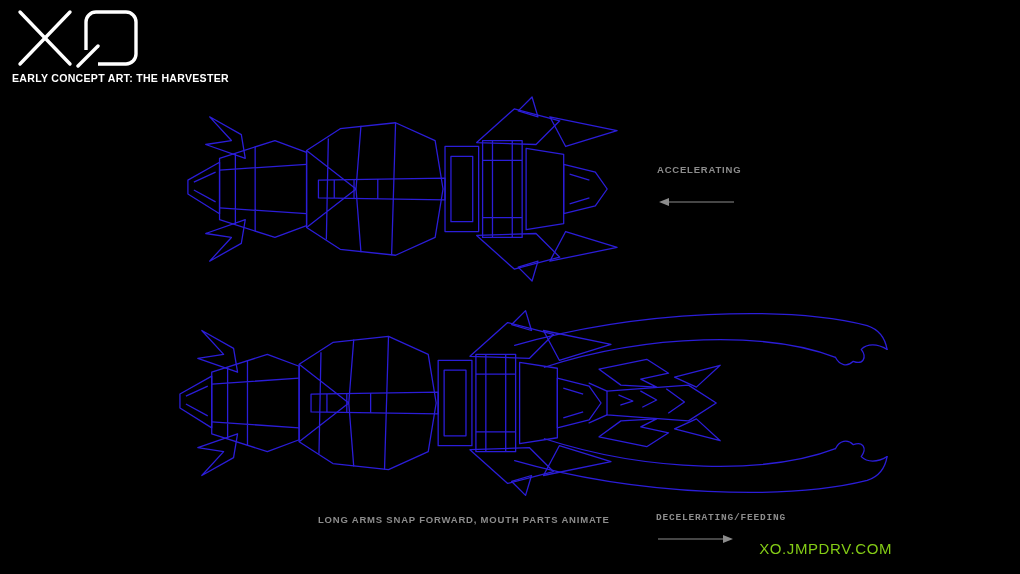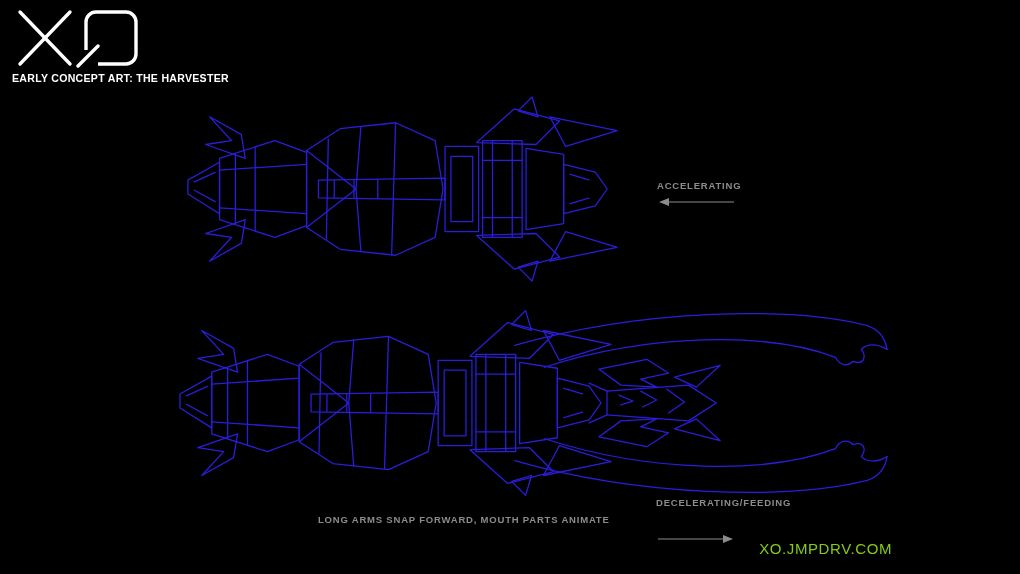--- a/index.html
+++ b/index.html
@@ -13,23 +13,23 @@
     font-size:11px;font-weight:700;letter-spacing:0.3px;
     transform:scaleX(0.96);transform-origin:left center;white-space:nowrap;
   }
   .fig{position:absolute;}
   .fig-top{left:180px;top:95px;}
   .fig-bottom{left:172px;top:303px;}
   .label{
     position:absolute;color:#8c8c8c;font-size:9.5px;font-weight:700;
     letter-spacing:0.8px;white-space:nowrap;
   }
-  .label-accel{left:657px;top:180px;}
+  .label-accel{left:657px;top:164px;}
   .label-caption{left:292px;top:514px;padding-left:26px;}
-  .label-decel{left:656px;top:497px;}
+  .label-decel{left:656px;top:512px;font-family:Liberation Mono, monospace;}
   .arrow{position:absolute;}
   .arrow-accel{left:657px;top:197px;}
   .arrow-decel{left:657px;top:534px;}
   .site{
     position:absolute;right:16px;top:540px;color:#84cc16;
     font-size:15px;letter-spacing:0.6px;white-space:nowrap;
   }
 </style>
 </head>
 <body>

